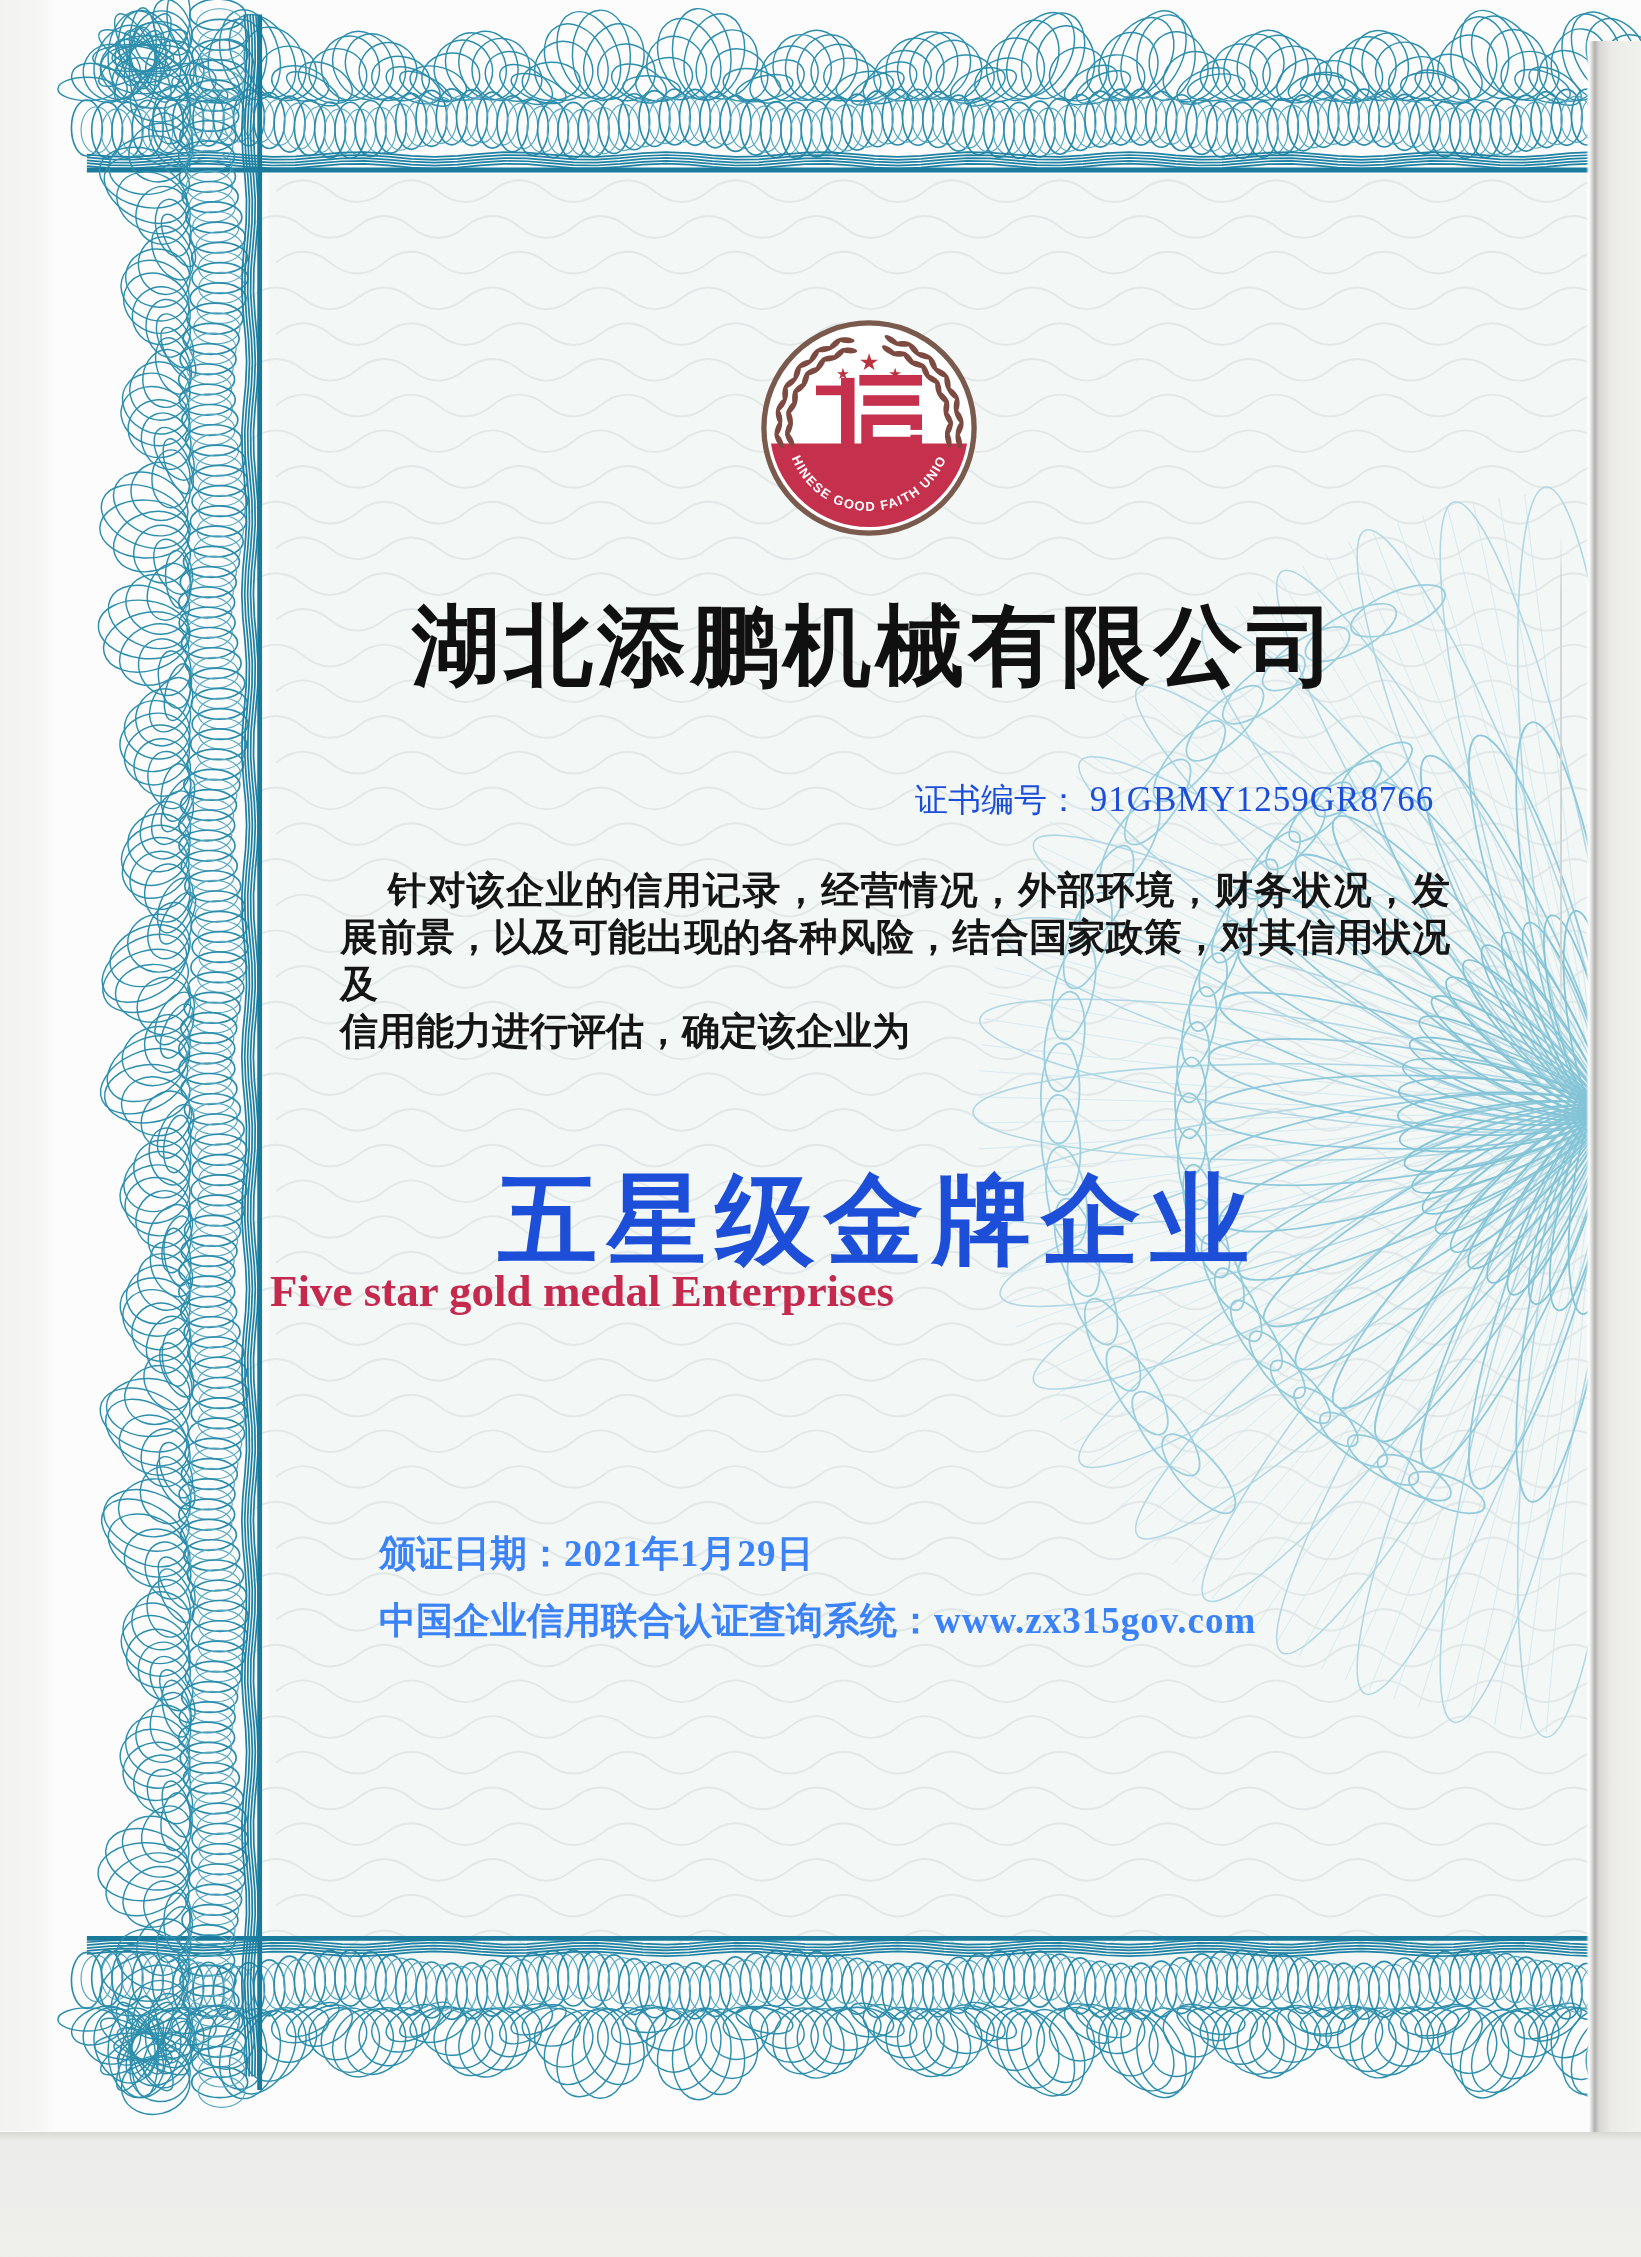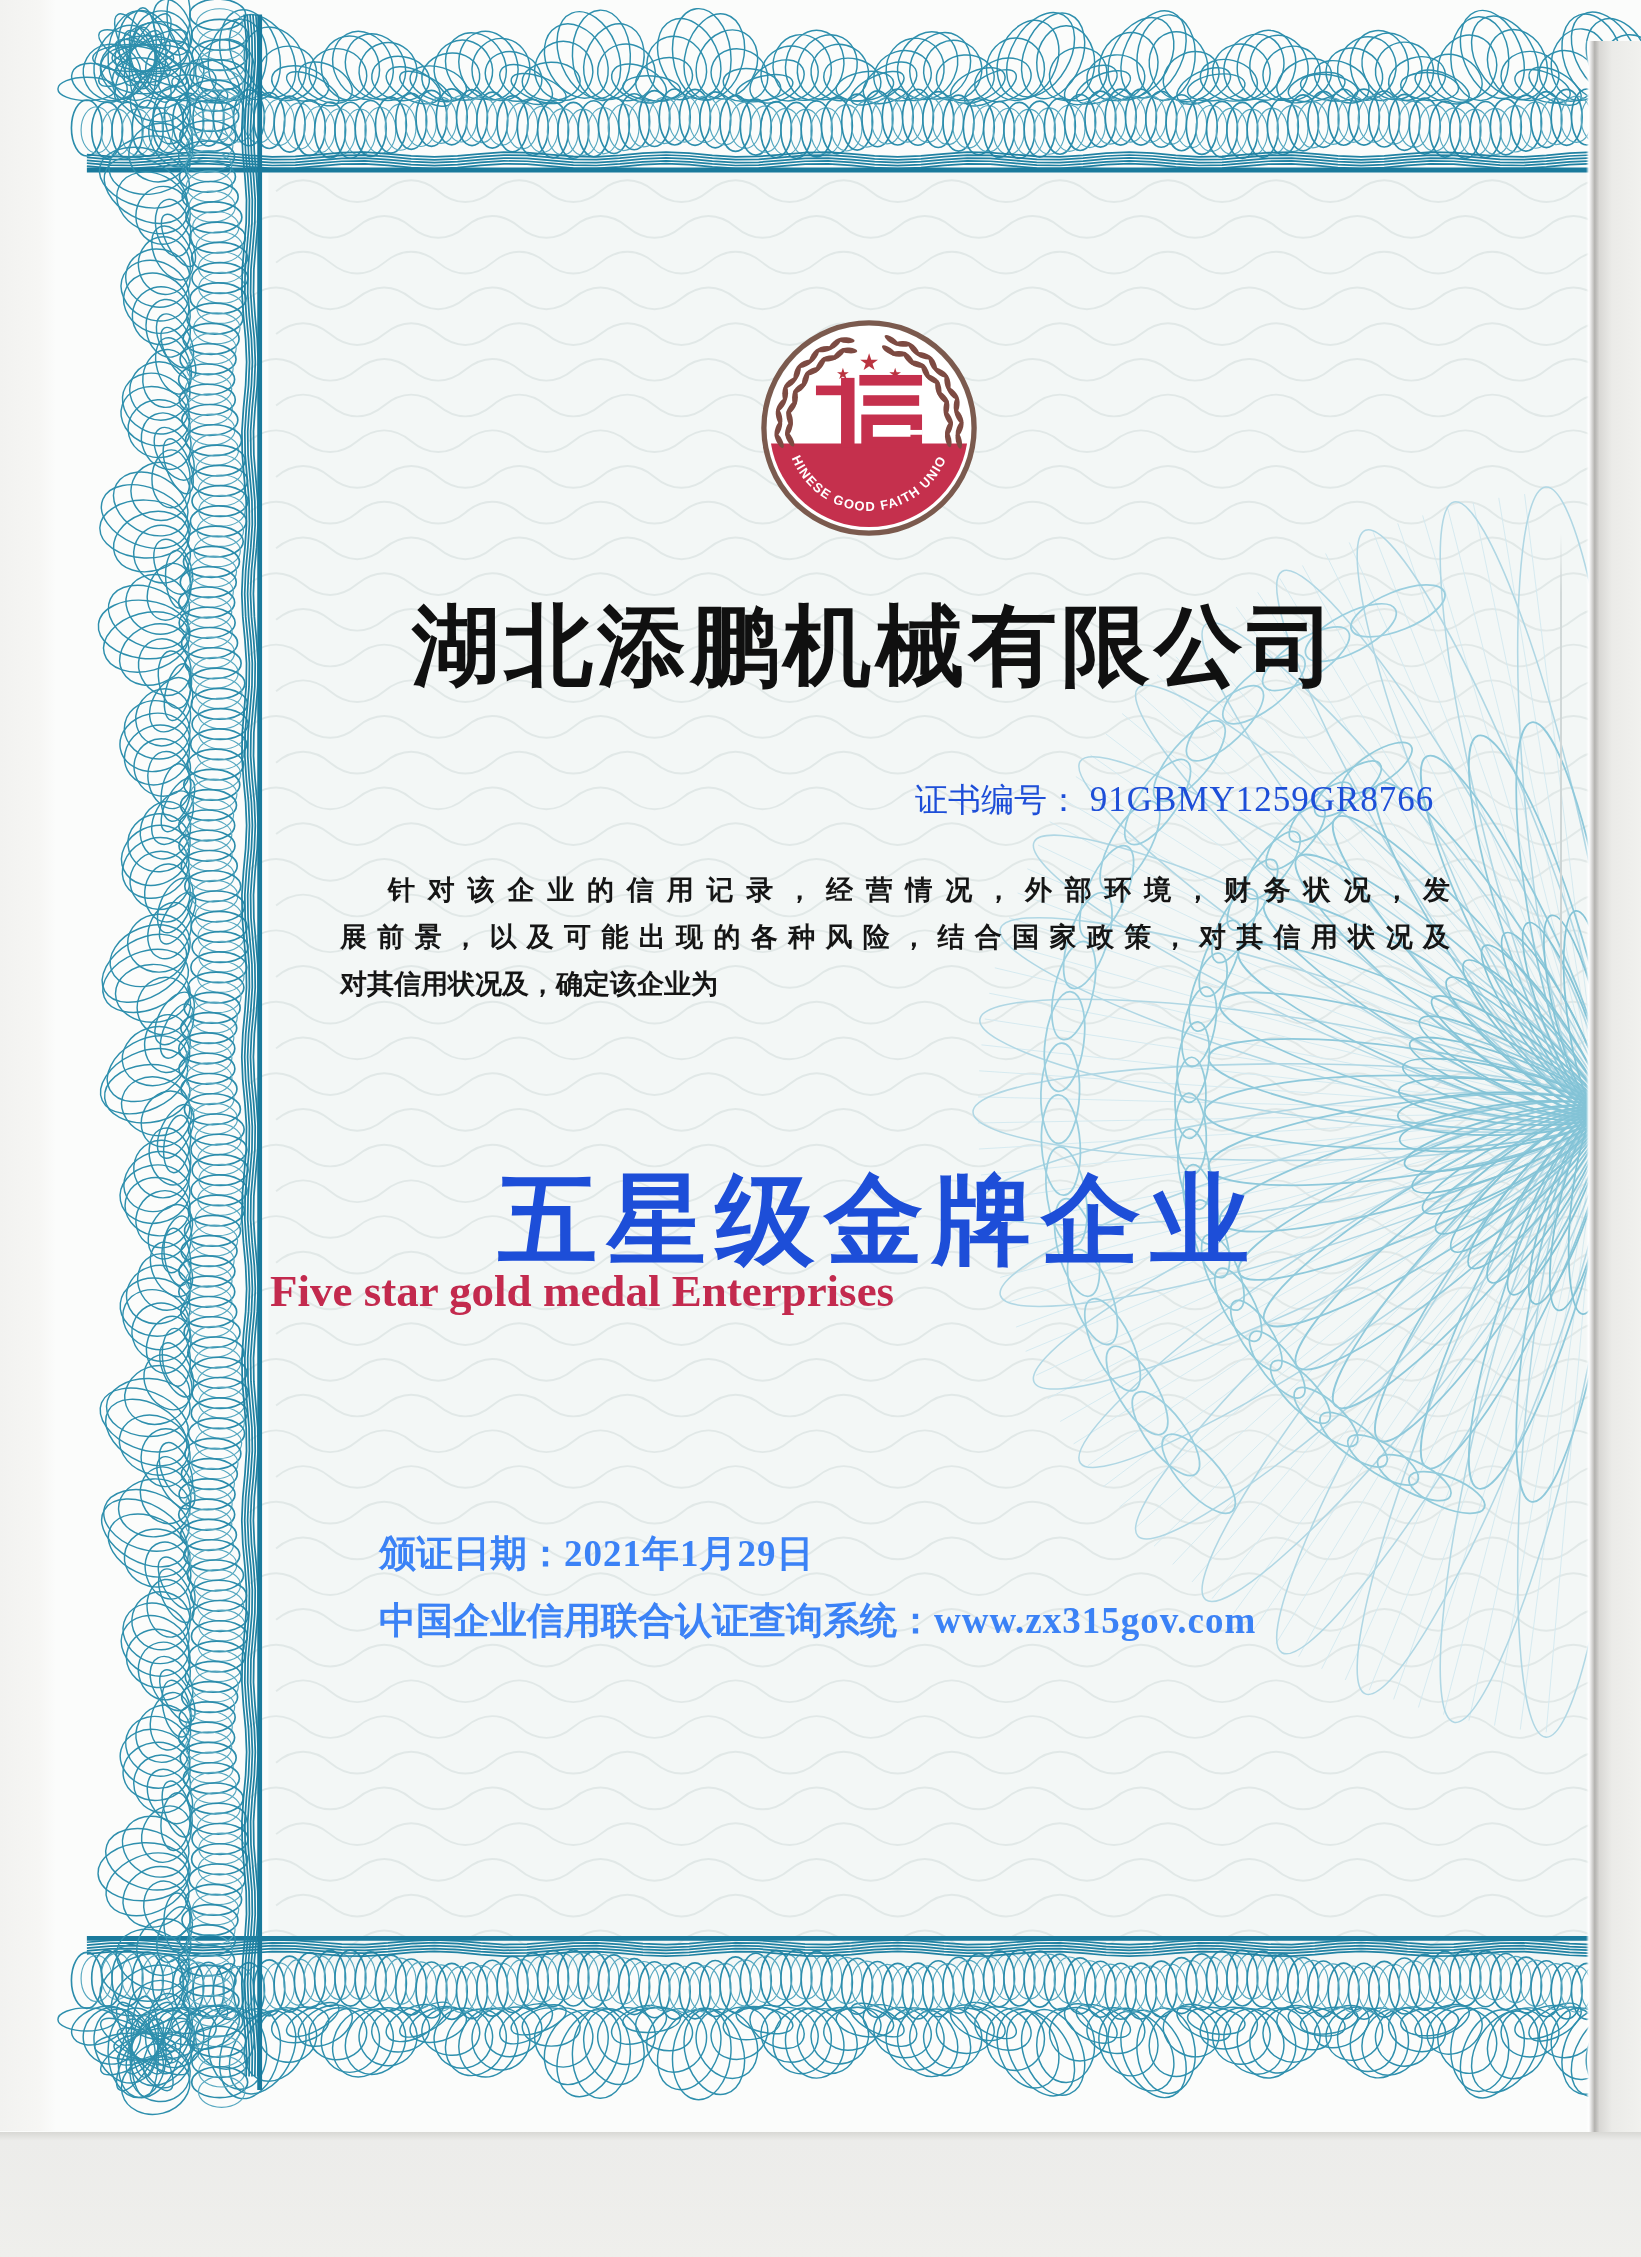--- a/index.html
+++ b/index.html
@@ -22,21 +22,21 @@
   .logo{position:absolute;left:761px;top:320px;width:216px;height:216px;}
   .logo svg{width:100%;height:100%;}
   .band-text{font-size:13.5px;font-weight:bold;fill:#ffffff;letter-spacing:1.4px;
     font-family:"Liberation Sans",sans-serif;}
   
   .company-name{position:absolute;left:58px;top:587px;width:1636px;text-align:center;
     font-size:88px;font-weight:800;letter-spacing:4.8px;color:#101010;white-space:nowrap;}
   .songti{font-family:"Liberation Serif","DejaVu Serif",serif;}
   .cert-line{position:absolute;left:915px;top:778px;font-size:33px;color:#1d4ed8;white-space:nowrap;}
   .cert-value{margin-left:9.7px;letter-spacing:1px;font-size:35px;}
-  .body-text{position:absolute;left:340px;top:867px;width:1110px;font-size:27px;font-weight:600;
+  .body-text{position:absolute;left:340px;top:867px;width:1110px;font-size:38px;font-weight:600;
     color:#151515;line-height:47px;}
   .bline.just{text-align:justify;text-align-last:justify;}
   .bline.indent{text-indent:48px;}
   .rating-cn{position:absolute;left:270px;top:1155px;width:1217px;text-align:center;
     font-size:99px;font-weight:700;color:#1d4ed8;letter-spacing:9.7px;white-space:nowrap;
     font-family:"Liberation Serif","DejaVu Serif",serif;}
   .rating-en{position:absolute;left:270px;top:1265px;width:1217px;
     font-size:45px;font-weight:700;color:#c32a4e;white-space:nowrap;
     font-family:"Liberation Serif","DejaVu Serif",serif;}
   .fline{position:absolute;left:379px;font-size:37px;font-weight:600;color:#3b82f6;white-space:nowrap;}
@@ -1336,21 +1336,21 @@
 
     <div class="company-name">湖北添鹏机械有限公司</div>
 
     <div class="cert-line">
       <span>证书编号：</span><span class="cert-value songti">91GBMY1259GR8766</span>
     </div>
 
     <div class="body-text">
       <div class="bline indent just">针对该企业的信用记录，经营情况，外部环境，财务状况，发</div>
       <div class="bline just">展前景，以及可能出现的各种风险，结合国家政策，对其信用状况及</div>
-      <div class="bline">对其信用状况及，确定该企业为</div>
+      <div class="bline">信用能力进行评估，确定该企业为</div>
     </div>
 
     <div class="rating-cn">五星级金牌企业</div>
     <div class="rating-en">Five star gold medal Enterprises</div>
 
     <div class="fline f1">
       <span>颁证日期：</span><span class="val">2021年1月29日</span>
     </div>
     <div class="fline f2">
       <span>中国企业信用联合认证查询系统：</span><span class="val">www.zx315gov.com</span>

